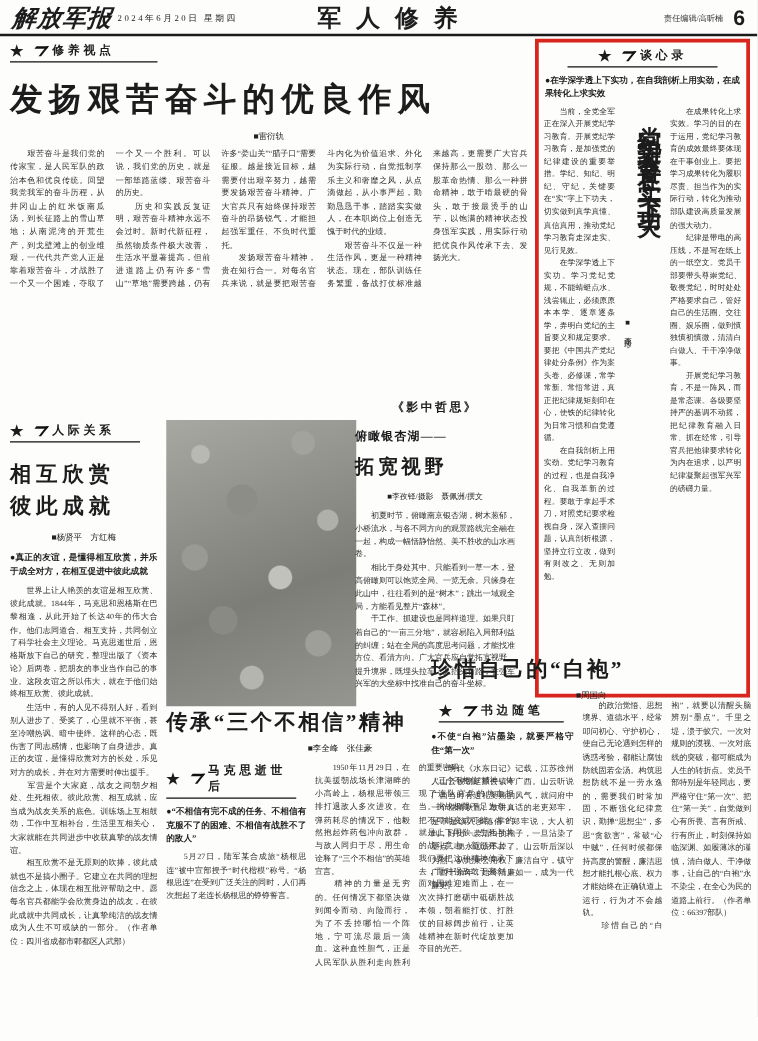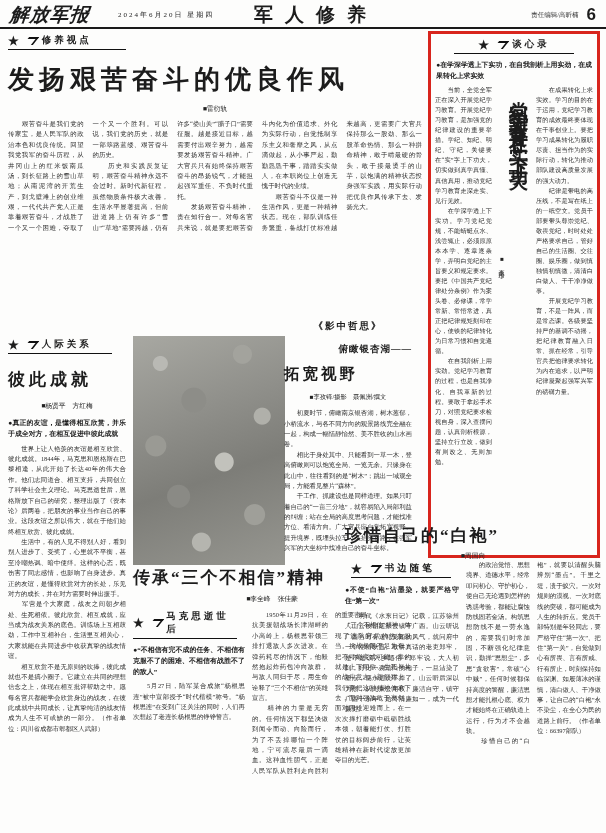--- a/index.html
+++ b/index.html
@@ -3,21 +3,21 @@
 <meta charset="utf-8">
 <style>
   html,body{margin:0;padding:0;background:#e8e8e6;}
   .page{position:relative;width:606px;height:833px;background:#fdfdfc;overflow:hidden;
         font-family:"Liberation Serif",serif;color:#1c1c1c;}
   
   .masthead{position:absolute;left:0;top:0;width:606px;height:29px;box-sizing:border-box;
             padding:3px 10px 0 10px;border-bottom:2.5px solid #1a1a1a;display:flex;align-items:center;}
   .logo{font-family:"Liberation Serif",serif;font-weight:700;font-style:italic;font-size:19px;
         letter-spacing:1px;transform:skewX(-6deg);}
-  .mh-date{font-size:7px;letter-spacing:2px;margin-left:28px;color:#222;}
+  .mh-date{font-size:7px;letter-spacing:2px;margin-left:4px;color:#222;}
   .mh-title{position:absolute;left:0;right:0;text-align:center;font-family:"Liberation Sans",sans-serif;
             font-weight:900;font-size:19px;letter-spacing:12px;padding-left:26px;}
   .mh-right{margin-left:auto;display:flex;align-items:center;gap:8px;}
   .mh-editor{font-size:6.5px;color:#333;}
   .mh-page{font-family:"Liberation Sans",sans-serif;font-weight:900;font-size:17px;}
   
   .badge{display:flex;align-items:center;gap:4px;border-bottom:1.8px solid #111;
          padding-bottom:2px;font-family:"Liberation Sans",sans-serif;font-weight:900;font-size:9.5px;
          letter-spacing:3px;}
   .star{font-size:12px;line-height:1;}
@@ -66,21 +66,21 @@
   .art2 .badge{width:104px;}
   .art2 .headline{font-family:"Liberation Serif",serif;font-size:17px;letter-spacing:4px;
                   line-height:1.45;margin-top:14px;}
   .art2 .byline{margin:8px 0 6px 0;}
   .art2 .intro{margin-bottom:5px;}
   .art2 .bodytxt{height:318px;}
   
   .art3{position:absolute;left:284px;top:320px;width:128px;height:312px;}
   .col-label{font-family:"Liberation Sans",sans-serif;font-weight:900;font-size:9.5px;
              letter-spacing:2px;text-align:center;}
-  .kicker{font-weight:700;font-size:9.5px;text-align:right;margin-top:10px;letter-spacing:1px;}
+  .kicker{font-weight:700;font-size:9.5px;text-align:left;margin-top:10px;letter-spacing:1px;}
   .art3 .headline{font-family:"Liberation Serif",serif;font-size:15.5px;letter-spacing:3px;
                   line-height:1.5;margin-top:6px;}
   .art3 .byline{margin:8px 0 6px 0;font-size:6.3px;}
   .art3 .bodytxt{height:170px;}
   
   .art5{position:absolute;left:133px;top:566px;width:278px;height:264px;}
   .art5 .headline{font-family:"Liberation Serif",serif;font-size:17px;letter-spacing:2px;}
   .art5 .byline{margin:5px 0 6px 0;}
   .a5-row{display:flex;gap:7px;height:198px;}
   .a5-left{width:112px;flex:none;}
@@ -154,20 +154,21 @@
     </div>
   </div>
 
   <div class="art2">
     <div class="badge">
       <span class="star">★</span>
       <span class="flag"></span>
       <span>人际关系</span>
     </div>
     <div class="headline">
+      <div>相互欣赏</div>
       <div>彼此成就</div>
     </div>
     <div class="byline">■杨贤平　方红梅</div>
     <div class="intro">●真正的友谊，是懂得相互欣赏，并乐于成全对方，在相互促进中彼此成就</div>
     <div class="bodytxt">　　世界上让人艳羡的友谊是相互欣赏、彼此成就。1844年，马克思和恩格斯在巴黎相逢，从此开始了长达40年的伟大合作。他们志同道合、相互支持，共同创立了科学社会主义理论。马克思逝世后，恩格斯放下自己的研究，整理出版了《资本论》后两卷，把朋友的事业当作自己的事业。这段友谊之所以伟大，就在于他们始终相互欣赏、彼此成就。
 　　生活中，有的人见不得别人好，看到别人进步了、受奖了，心里就不平衡，甚至冷嘲热讽、暗中使绊。这样的心态，既伤害了同志感情，也影响了自身进步。真正的友谊，是懂得欣赏对方的长处，乐见对方的成长，并在对方需要时伸出援手。
 　　军营是个大家庭，战友之间朝夕相处、生死相依。彼此欣赏、相互成就，应当成为战友关系的底色。训练场上互相鼓劲，工作中互相补台，生活里互相关心，大家就能在共同进步中收获真挚的战友情谊。
 　　相互欣赏不是无原则的吹捧，彼此成就也不是搞小圈子。它建立在共同的理想信念之上，体现在相互批评帮助之中。愿每名官兵都能学会欣赏身边的战友，在彼此成就中共同成长，让真挚纯洁的战友情成为人生不可或缺的一部分。（作者单位：四川省成都市郫都区人武部）</div>
   </div>
 

